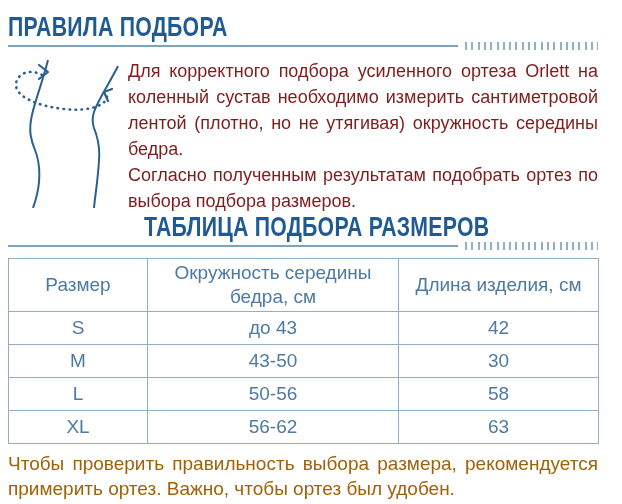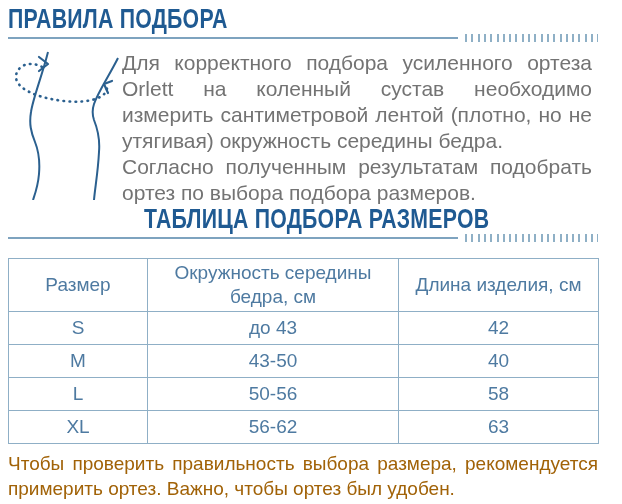--- a/index.html
+++ b/index.html
@@ -4,21 +4,21 @@
 <style>
   html, body {
     margin: 0;
     padding: 0;
     width: 622px;
     height: 504px;
     overflow: hidden;
     background: #ffffff;
     font-family: "Liberation Sans", "DejaVu Sans", sans-serif;
   }
-  .page { padding: 6px 24px 0 8px; width: 590px; }
+  .page { padding: 14px 24px 0 8px; width: 590px; }
 
   h1.section-title {
     margin: 0;
     font-size: 28px;
     line-height: 26px;
     font-weight: 700;
     color: #1f5a92;
     white-space: nowrap;
   }
   h1.section-title .condense {
@@ -33,33 +33,33 @@
   .heading-rule .ticks {
     flex: 1;
     height: 8px;
     margin-left: 7px;
     background: repeating-linear-gradient(90deg, #8fb0c6 0, #8fb0c6 2px, transparent 2px, transparent 6.3px);
   }
 
   .intro { display: flex; margin-top: 8px; }
   .illustration { width: 112px; height: 150px; flex: 0 0 112px; }
   .intro-text {
-    margin-left: 2px;
+    margin-left: 8px;
     width: 470px;
-    font-size: 21px;
+    font-size: 18px;
     line-height: 26px;
-    color: #737373;
+    color: #7f1d1d;
     text-align: justify;
   }
   .intro-text p { margin: 0; }
 
   .heading2 { margin-top: 8px; text-align: right; }
 
   table.size-table {
-    margin-top: 16px;
+    margin-top: 8px;
     border-collapse: collapse;
     width: 590px;
     table-layout: fixed;
   }
   .size-table th, .size-table td {
     border: 1.5px solid #8fafc6;
     color: #4e7aa1;
     font-weight: normal;
     text-align: center;
     vertical-align: middle;
@@ -133,21 +133,21 @@
     </thead>
     <tbody>
       <tr>
         <td>S</td>
         <td>до 43</td>
         <td>42</td>
       </tr>
       <tr>
         <td>M</td>
         <td>43-50</td>
-        <td>40</td>
+        <td>30</td>
       </tr>
       <tr>
         <td>L</td>
         <td>50-56</td>
         <td>58</td>
       </tr>
       <tr>
         <td>XL</td>
         <td>56-62</td>
         <td>63</td>

